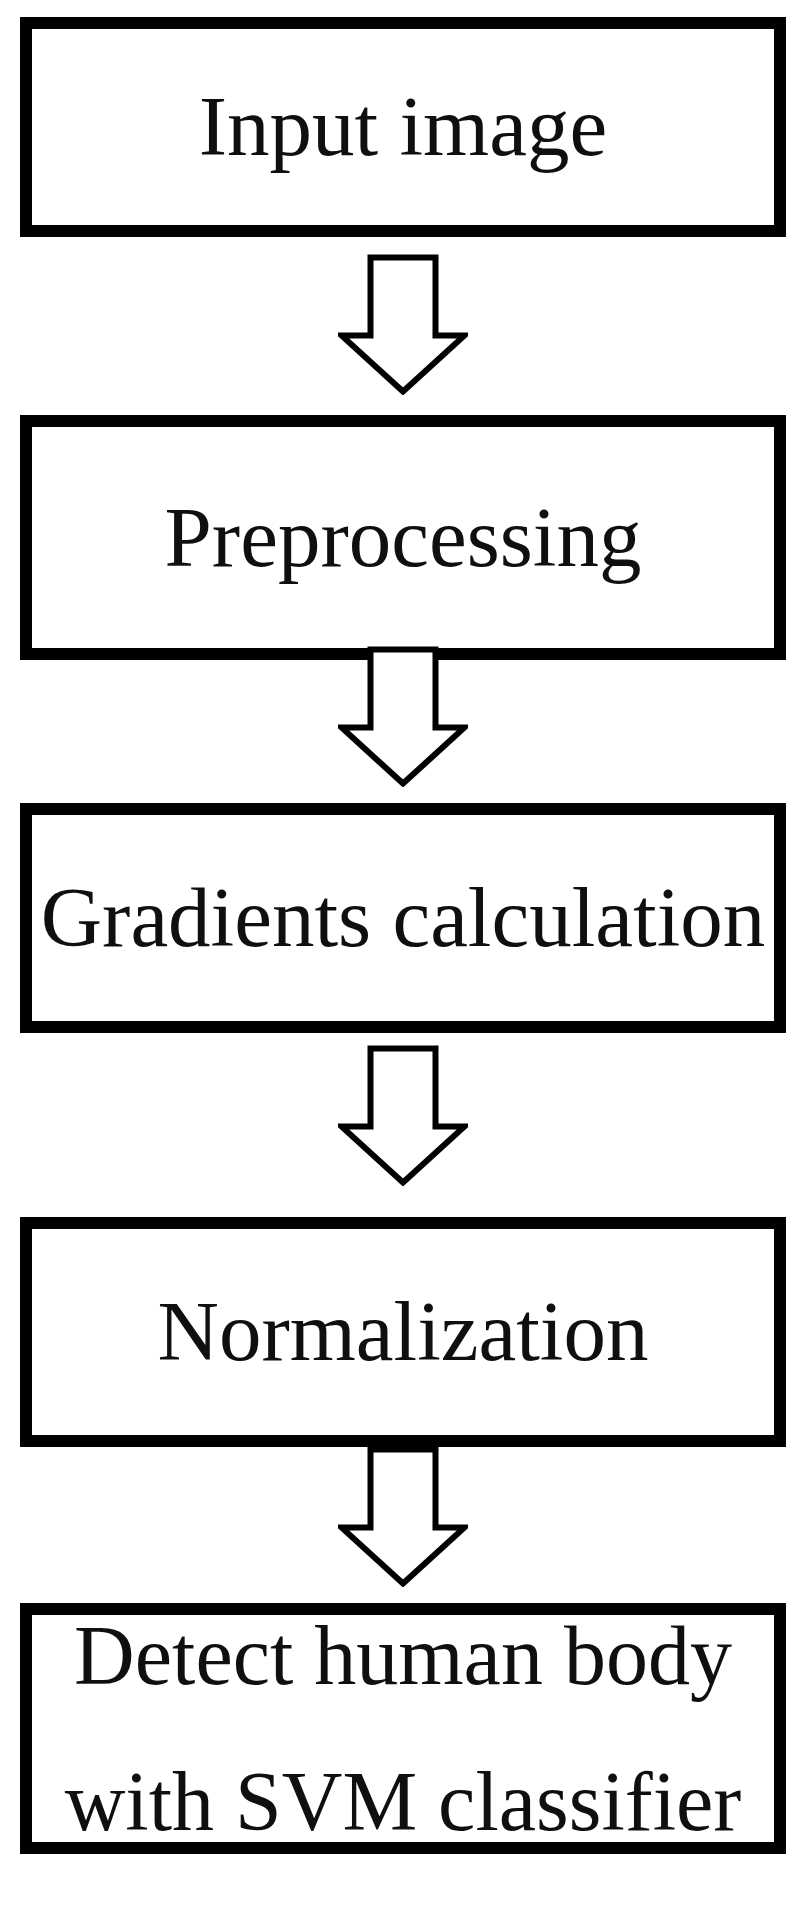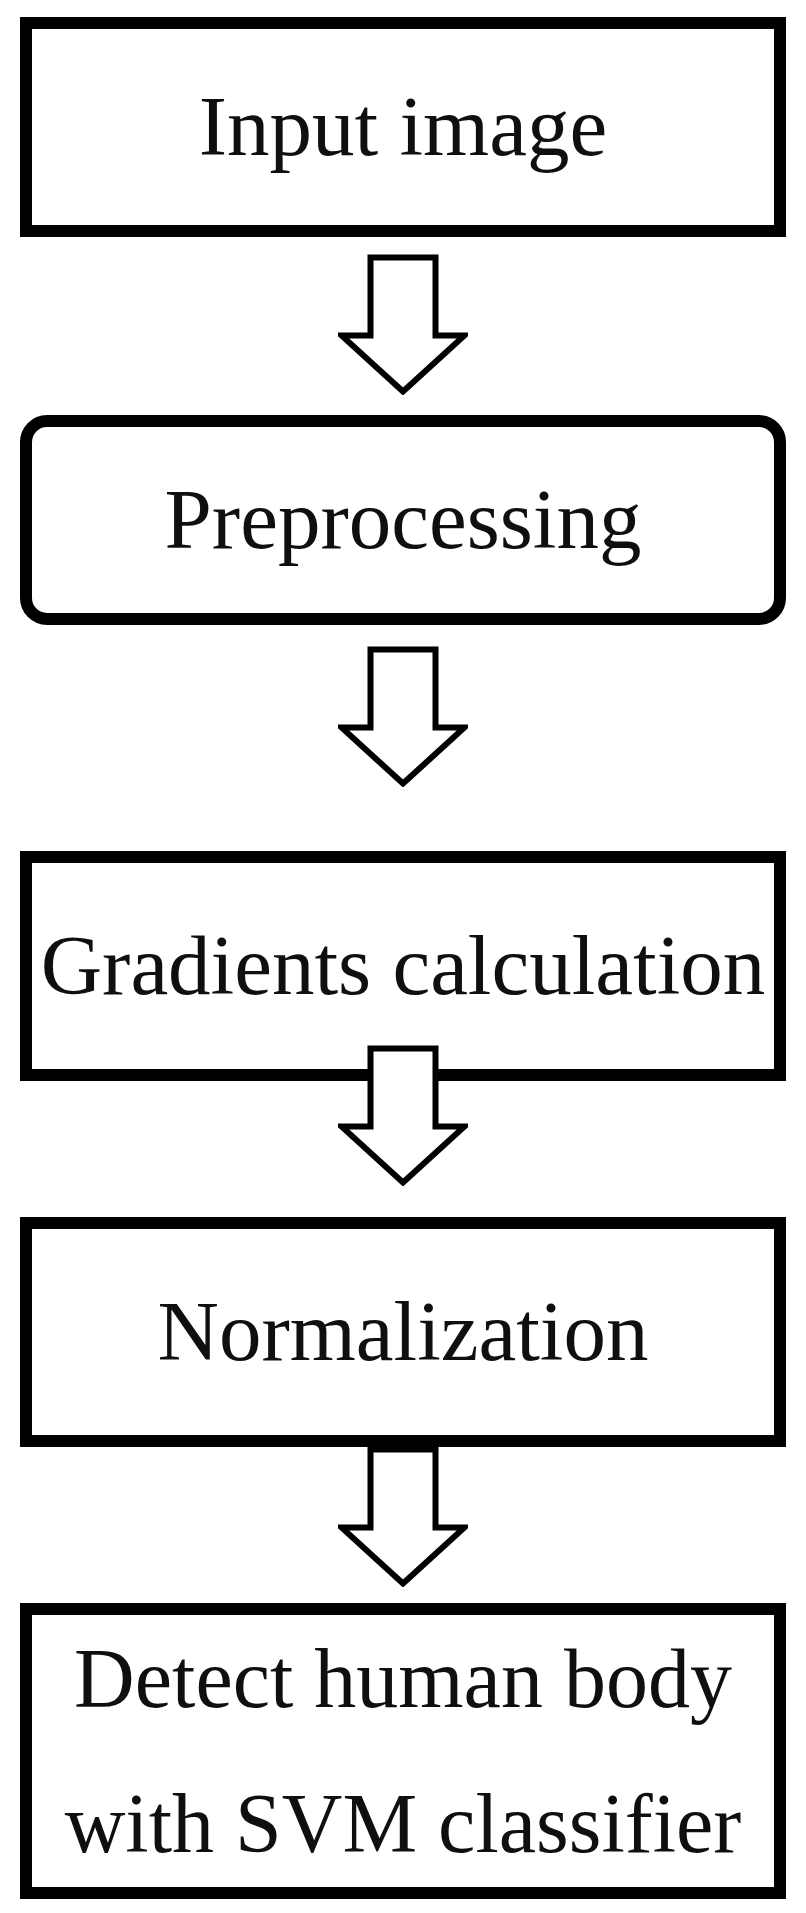--- a/index.html
+++ b/index.html
@@ -25,24 +25,24 @@
     display: flex;
     align-items: center;
     justify-content: center;
     text-align: center;
     font-size: 85px;
     line-height: 1.73;
     color: #0f0f0f;
     white-space: normal;
   }
   .n1 { top: 17px;   height: 220px; align-items: center; }
-  .n2 { top: 415px;  height: 210px; border-radius: 27px; }
-  .n3 { top: 803px;  height: 230px; margin-top: 48px; }
+  .n2 { top: 415px;  height: 245px; }
+  .n3 { top: 803px;  height: 230px; }
   .n4 { top: 1203px; height: 230px; margin-top: 14px; }
-  .n5 { top: 1603px; height: 296px; font-size: 84px; padding: 0 4px; }
+  .n5 { top: 1603px; height: 251px; font-size: 84px; padding: 0 4px; }
   .arrow {
     position: absolute;
     left: 338px;
     width: 130px;
     height: 141px;
   }
   .a1 { top: 254px; }
   .a2 { top: 646px; }
   .a3 { top: 1045px; }
   .a4 { top: 1446px; }

